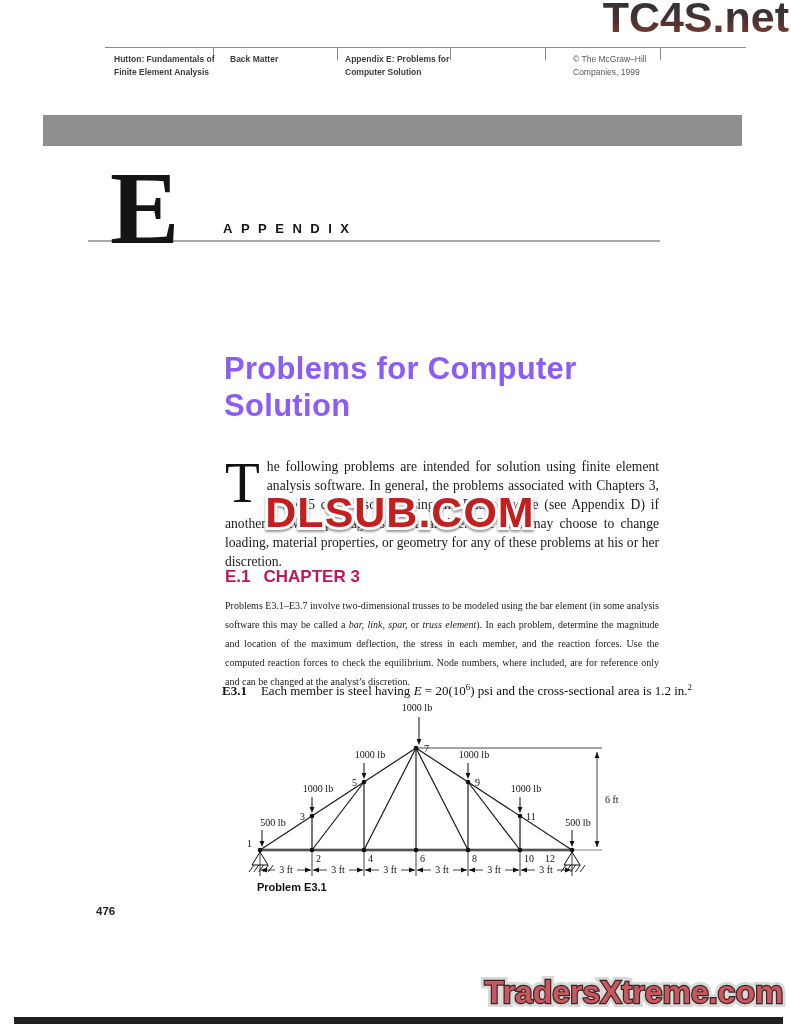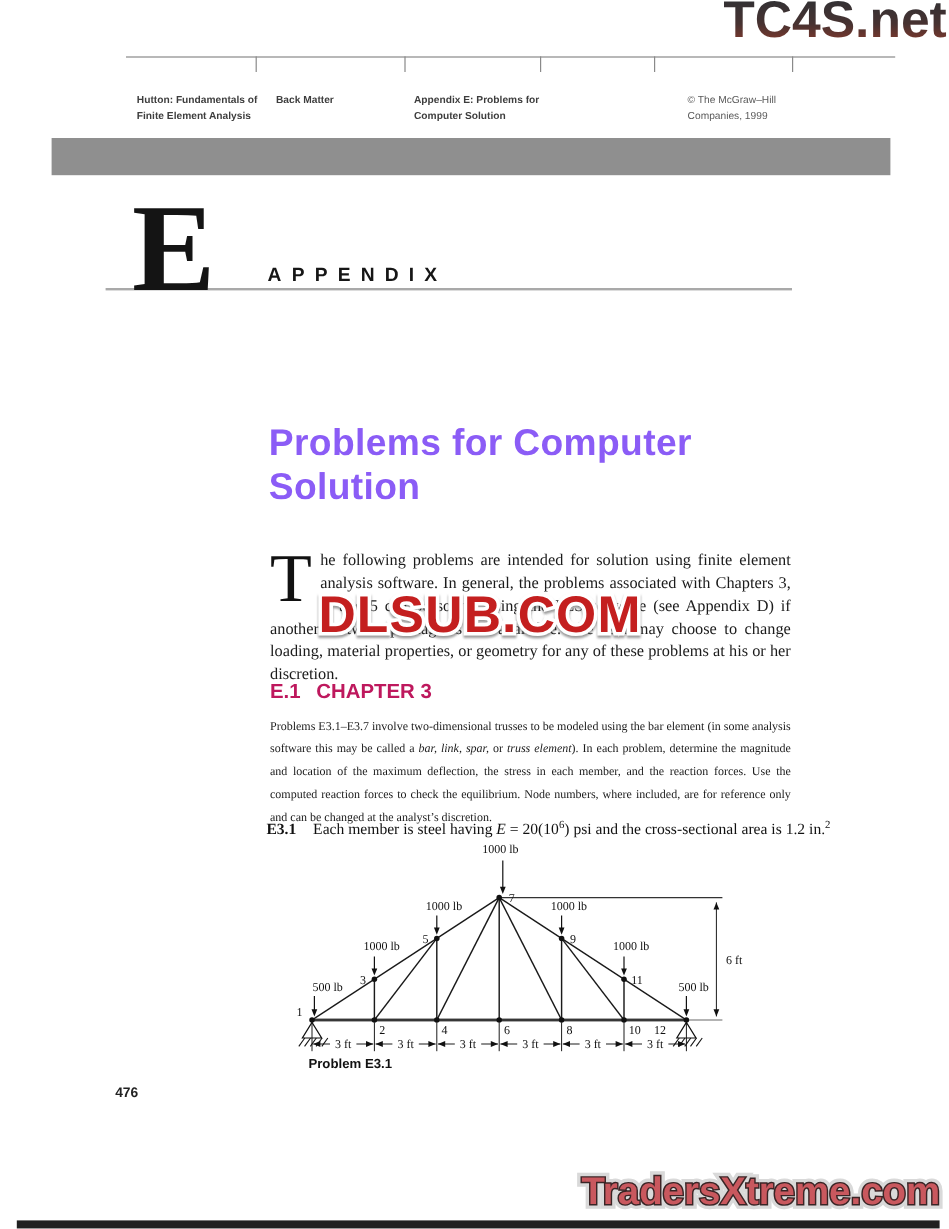--- a/index.html
+++ b/index.html
@@ -3,29 +3,29 @@
 <meta charset="utf-8">
 <style>
   html,body{margin:0;padding:0;background:#fff;}
   .page{position:relative;width:791px;height:1024px;background:#fff;overflow:hidden;
         font-family:"Liberation Serif",serif;color:#1c1c1c;}
 
   
   .hrule{position:absolute;left:105px;top:47px;width:641px;height:1px;background:#8a8a8a;}
   .htick{position:absolute;top:47px;width:1px;height:13px;background:#8a8a8a;}
   .hc{position:absolute;top:53px;font-family:"Liberation Sans",sans-serif;font-weight:bold;
-      font-size:8.5px;line-height:12.5px;color:#3d3d3d;margin-top:24px;}
+      font-size:8.5px;line-height:12.5px;color:#3d3d3d;}
   .hc.light{font-weight:normal;color:#5a5a5a;}
 
   
   .gray-banner{position:absolute;left:43px;top:115px;width:699px;height:31px;background:#8f8f8f;}
   .letterE{position:absolute;left:110px;top:156px;font-family:"Liberation Serif",serif;
            font-weight:bold;font-size:104px;line-height:1;color:#141414;z-index:3;}
   .appendix-word{position:absolute;left:223px;top:221px;font-family:"Liberation Sans",sans-serif;
-           font-weight:bold;font-size:16px;letter-spacing:8.5px;color:#161616;}
+           font-weight:bold;font-size:13px;letter-spacing:8.5px;color:#161616;}
   .appendix-rule{position:absolute;left:88px;top:240px;width:572px;height:2px;background:#a9a9a9;z-index:1;}
 
   
   .page-title{position:absolute;left:224px;top:350px;width:440px;
       font-family:"Liberation Sans",sans-serif;font-weight:bold;font-size:31px;
       line-height:37px;letter-spacing:.3px;color:#8b5cf6;}
   .intro{position:absolute;left:225px;top:457px;width:434px;font-size:13.6px;
       line-height:19px;text-align:justify;color:#1b1b1b;}
   .dropcap{float:left;font-size:57px;line-height:45px;margin:3px 7px 0 0;color:#111;}
   .sec-head{position:absolute;left:225px;top:567px;font-family:"Liberation Sans",sans-serif;

